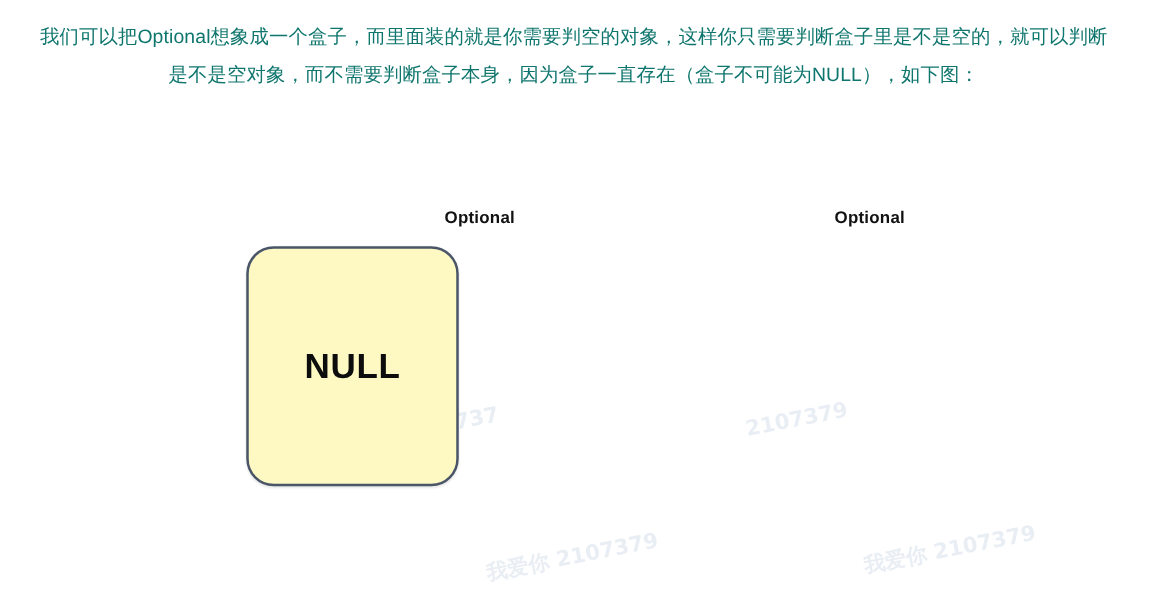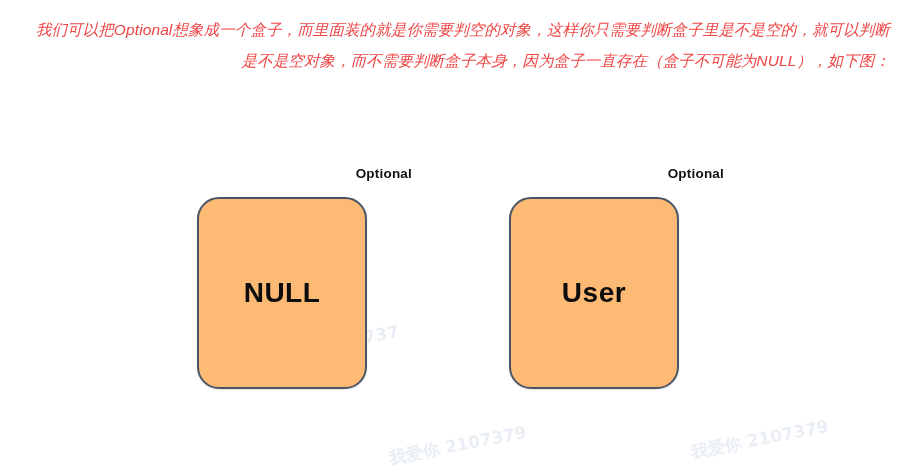--- a/index.html
+++ b/index.html
@@ -22,24 +22,23 @@
     position: absolute;
     left: 28px;
     top: 14px;
     width: 862px;
   }
   .article p {
     margin: 0;
     font-size: 15.5px;
     line-height: 31px;
     letter-spacing: 0.1px;
-    color: #ef4444;
-    text-align: right;
+    color: #0f766e;
+    text-align: center;
     word-break: break-all;
-    font-style: italic;
   }
 
   
   .diagram {
     position: absolute;
     left: 0;
     top: 150px;
     width: 922px;
     height: 320px;
   }
@@ -61,21 +60,21 @@
     margin: 14px 0 0 0;
     height: 20px;
     line-height: 20px;
   }
 
   .box {
     width: 170px;
     height: 192px;
     margin: 13px auto 0 auto;
     box-sizing: border-box;
-    background: #fdba74;
+    background: #fef9c3;
     border: 2px solid #4a5568;
     border-radius: 22px;
     display: flex;
     align-items: center;
     justify-content: center;
     box-shadow: 0 1px 2px rgba(0,0,0,0.10);
     position: relative;
     z-index: 2;
   }
   .box-label {
@@ -130,18 +129,15 @@
 
   <div class="figure fig-left">
     <div class="fig-title">Optional</div>
     <div class="box">
       <span class="box-label">NULL</span>
     </div>
   </div>
 
   <div class="figure fig-right">
     <div class="fig-title">Optional</div>
-    <div class="box">
-      <span class="box-label">User</span>
-    </div>
   </div>
 
 </div>
 
 </body></html>

